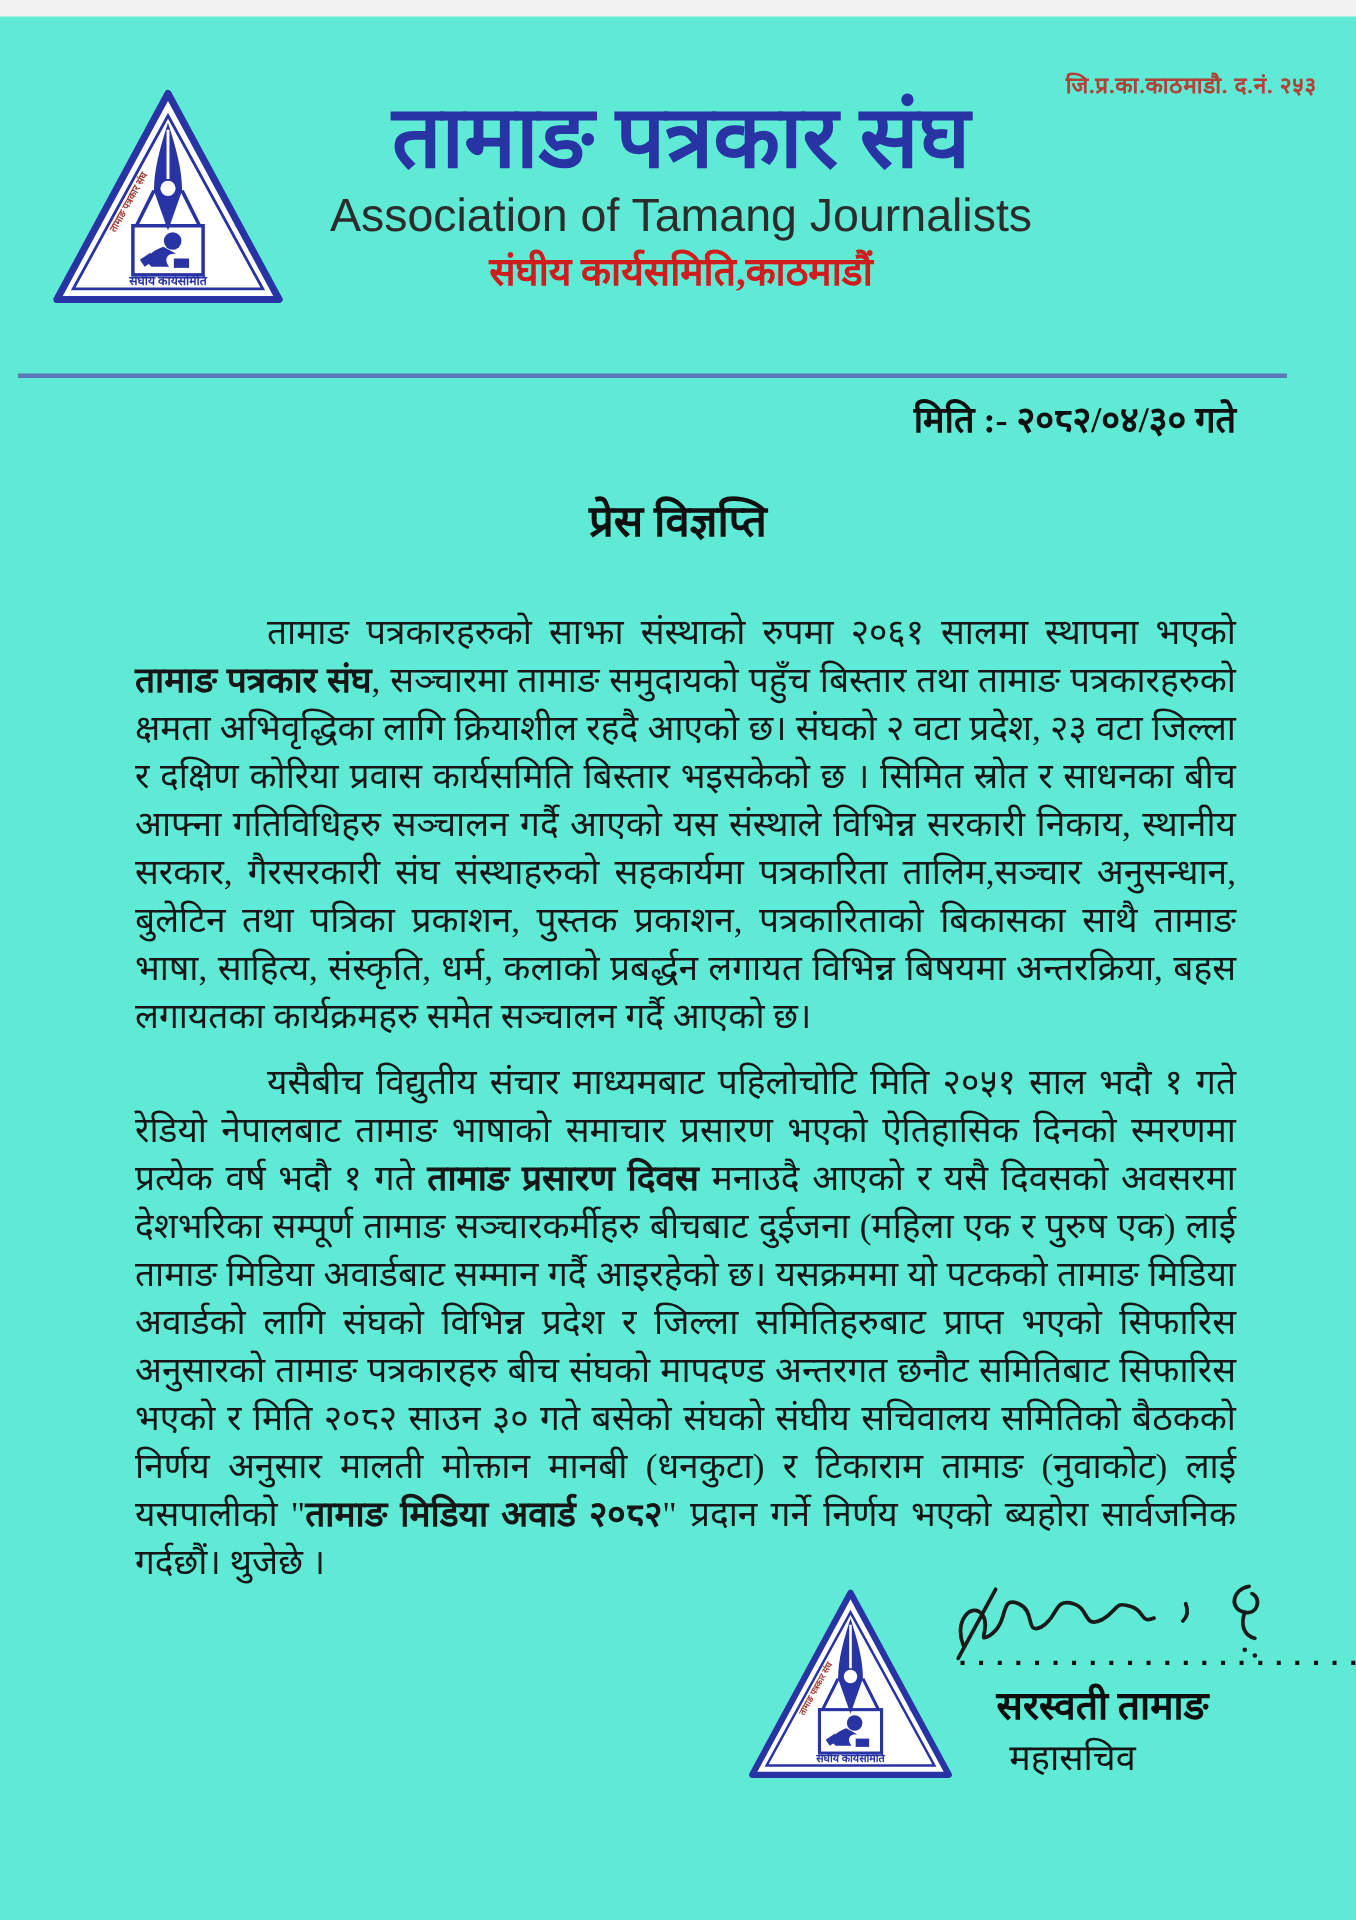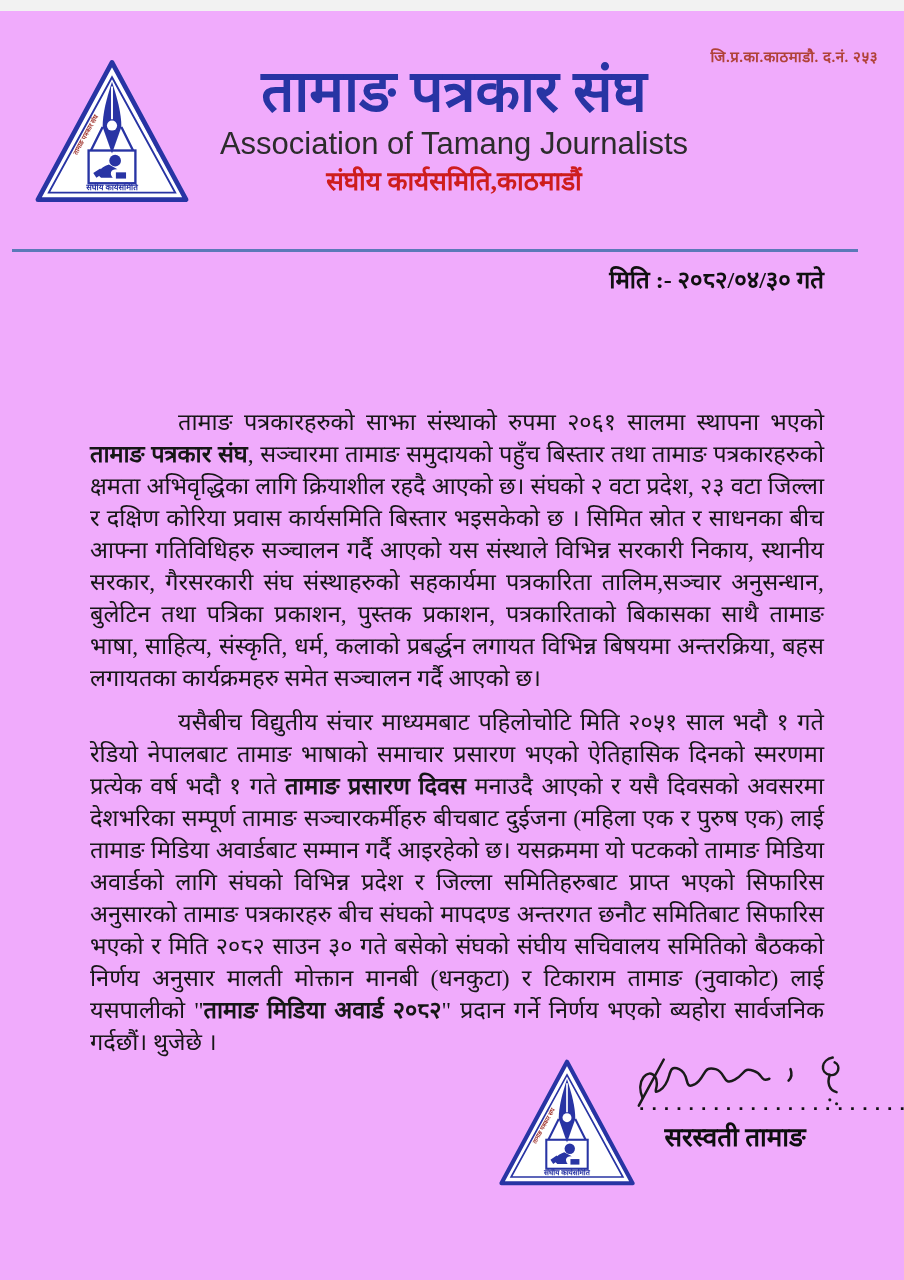--- a/index.html
+++ b/index.html
@@ -1,19 +1,19 @@
 <!DOCTYPE html>
 <html lang="ne"><head>
 <meta charset="utf-8">
 <style>
   html,body{margin:0;padding:0;background:#ffffff;}
   .page{
     position:relative;
     width:904px;height:1280px;
-    background:#f0abfc;
+    background:#5eead4;
     font-family:"Liberation Serif","DejaVu Serif",serif;
     color:#161616;
     overflow:hidden;
   }
   .page::before{
     content:"";position:absolute;top:0;left:0;right:0;height:11px;
     background:#f2f2f2;
   }
   
   .reg-line{
@@ -104,20 +104,21 @@
   <div class="head-text">
     <h1 class="title-nepali">तामाङ पत्रकार संघ</h1>
     <div class="title-english">Association of Tamang Journalists</div>
     <div class="subtitle">संघीय कार्यसमिति,काठमाडौं</div>
   </div>
 
   <div class="rule"></div>
 
   <div class="date-line">मिति :- २०८२/०४/३० गते</div>
 
+  <h2 class="press-heading">प्रेस विज्ञप्ति</h2>
 
   <div class="body-text">
     <p><span>तामाङ पत्रकारहरुको साझा संस्थाको रुपमा २०६१ सालमा स्थापना भएको </span><b>तामाङ पत्रकार संघ</b><span>, सञ्चारमा तामाङ समुदायको पहुँच बिस्तार तथा तामाङ पत्रकारहरुको क्षमता अभिवृद्धिका लागि क्रियाशील रहदै आएको छ। संघको २ वटा प्रदेश, २३ वटा जिल्ला र दक्षिण कोरिया प्रवास कार्यसमिति बिस्तार भइसकेको छ । सिमित स्रोत र साधनका बीच आफ्ना गतिविधिहरु सञ्चालन गर्दै आएको यस संस्थाले विभिन्न सरकारी निकाय, स्थानीय सरकार, गैरसरकारी संघ संस्थाहरुको सहकार्यमा पत्रकारिता तालिम,सञ्चार अनुसन्धान, बुलेटिन तथा पत्रिका प्रकाशन, पुस्तक प्रकाशन, पत्रकारिताको बिकासका साथै तामाङ भाषा, साहित्य, संस्कृति, धर्म, कलाको प्रबर्द्धन लगायत विभिन्न बिषयमा अन्तरक्रिया, बहस लगायतका कार्यक्रमहरु समेत सञ्चालन गर्दै आएको छ।</span></p>
     <p><span>यसैबीच विद्युतीय संचार माध्यमबाट पहिलोचोटि मिति २०५१ साल भदौ १ गते रेडियो नेपालबाट तामाङ भाषाको समाचार प्रसारण भएको ऐतिहासिक दिनको स्मरणमा प्रत्येक वर्ष भदौ १ गते </span><b>तामाङ प्रसारण दिवस</b><span> मनाउदै आएको र यसै दिवसको अवसरमा देशभरिका सम्पूर्ण तामाङ सञ्चारकर्मीहरु बीचबाट दुईजना (महिला एक र पुरुष एक) लाई तामाङ मिडिया अवार्डबाट सम्मान गर्दै आइरहेको छ। यसक्रममा यो पटकको तामाङ मिडिया अवार्डको लागि संघको विभिन्न प्रदेश र जिल्ला समितिहरुबाट प्राप्त भएको सिफारिस अनुसारको तामाङ पत्रकारहरु बीच संघको मापदण्ड अन्तरगत छनौट समितिबाट सिफारिस भएको र मिति २०८२ साउन ३० गते बसेको संघको संघीय सचिवालय समितिको बैठकको निर्णय अनुसार मालती मोक्तान मानबी (धनकुटा) र टिकाराम तामाङ (नुवाकोट) लाई यसपालीको "</span><b>तामाङ मिडिया अवार्ड २०८२</b><span>" प्रदान गर्ने निर्णय भएको ब्यहोरा सार्वजनिक गर्दछौं। थुजेछे ।</span></p>
   </div>
 
   <svg class="logo-bottom" viewBox="0 0 200 186">
     <use href="#tpj-logo"></use>
   </svg>
 
@@ -128,14 +129,15 @@
       <path d="M168 22 C170 27 169 31 166 34"></path>
       <path d="M212 10 C200 12 198 26 209 28 C218 30 221 18 214 15"></path>
       <path d="M209 28 C206 36 208 44 216 46"></path>
       <circle cx="209" cy="54" r="1.6" fill="#1a1a1a" stroke="none"></circle>
       <circle cx="216" cy="58" r="1.6" fill="#1a1a1a" stroke="none"></circle>
     </g>
   </svg>
 
   <div class="sig-dots">......................</div>
   <div class="sig-name">सरस्वती तामाङ</div>
+  <div class="sig-title">महासचिव</div>
 
 </div>
 
 </body></html>

